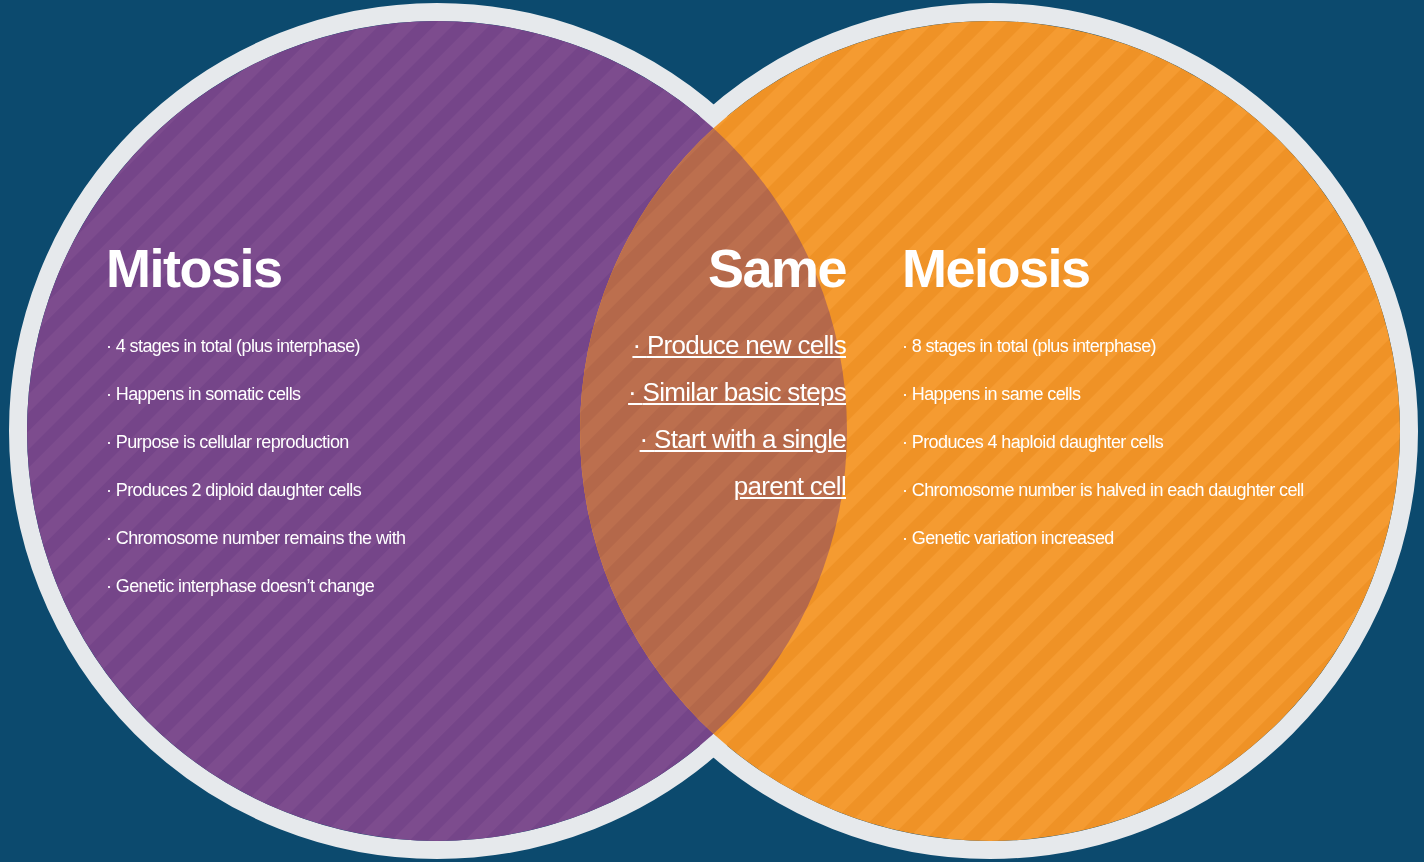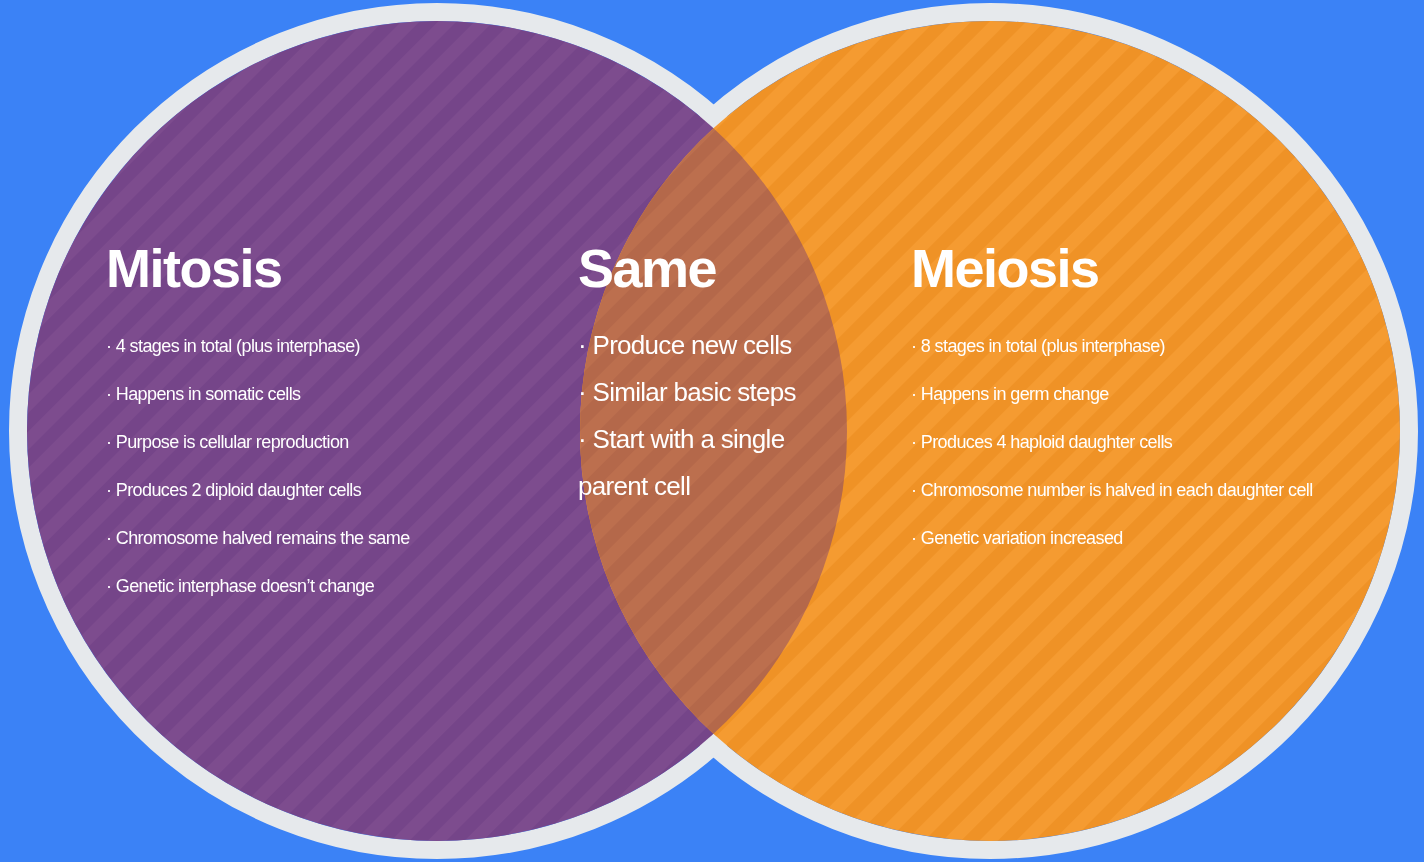--- a/index.html
+++ b/index.html
@@ -6,54 +6,55 @@
     margin: 0;
     padding: 0;
     background: #ffffff;
     font-family: "Liberation Sans", sans-serif;
   }
   .stage {
     position: relative;
     width: 1424px;
     height: 862px;
     overflow: hidden;
-    background: #3b82f6;
+    background: #0c4a6e;
   }
   .venn-svg {
     position: absolute;
     left: 0;
     top: 0;
     width: 1424px;
     height: 862px;
   }
   .panel {
     position: absolute;
     color: #ffffff;
     z-index: 2;
   }
   .panel-left  { left: 106px; top: 238px; width: 530px; }
-  .panel-mid   { left: 578px; top: 238px; width: 268px; text-align: left; }
-  .panel-right { left: 902px; top: 238px; width: 452px; margin-left: 9px; }
+  .panel-mid   { left: 578px; top: 238px; width: 268px; text-align: right; }
+  .panel-right { left: 902px; top: 238px; width: 452px; }
 
   .vd-title {
     font-size: 54px;
     font-weight: 800;
     letter-spacing: -1.5px;
     line-height: 60px;
     margin: 0 0 24px 0;
   }
   .vd-list {
     font-size: 18px;
     line-height: 48px;
     letter-spacing: -0.6px;
   }
   .panel-mid .vd-list {
     font-size: 26px;
     line-height: 47px;
     letter-spacing: -0.7px;
+    text-decoration: underline;
   }
   .vd-item {
     padding-left: 16px;
     text-indent: -16px;
   }
   .vd-item::before { content: "\00B7\00A0"; }
   .panel-mid .vd-item {
     padding-left: 0;
     text-indent: 0;
   }
@@ -93,38 +94,38 @@
     </g>
   </svg>
 
   <div class="panel panel-left">
     <h1 class="vd-title">Mitosis</h1>
     <div class="vd-list">
         <div class="vd-item">4 stages in total (plus interphase)</div>
         <div class="vd-item">Happens in somatic cells</div>
         <div class="vd-item">Purpose is cellular reproduction</div>
         <div class="vd-item">Produces 2 diploid daughter cells</div>
-        <div class="vd-item">Chromosome halved remains the same</div>
+        <div class="vd-item">Chromosome number remains the with</div>
         <div class="vd-item">Genetic interphase doesn’t change</div>
       </div>
   </div>
 
   <div class="panel panel-mid">
     <h1 class="vd-title">Same</h1>
     <div class="vd-list">
         <div class="vd-item">Produce new cells</div>
         <div class="vd-item">Similar basic steps</div>
         <div class="vd-item">Start with a single parent cell</div>
       </div>
   </div>
 
   <div class="panel panel-right">
     <h1 class="vd-title">Meiosis</h1>
     <div class="vd-list">
         <div class="vd-item">8 stages in total (plus interphase)</div>
-        <div class="vd-item">Happens in germ change</div>
+        <div class="vd-item">Happens in same cells</div>
         <div class="vd-item">Produces 4 haploid daughter cells</div>
         <div class="vd-item">Chromosome number is halved in each daughter cell</div>
         <div class="vd-item">Genetic variation increased</div>
       </div>
   </div>
 
 </div>
 
 </body></html>

